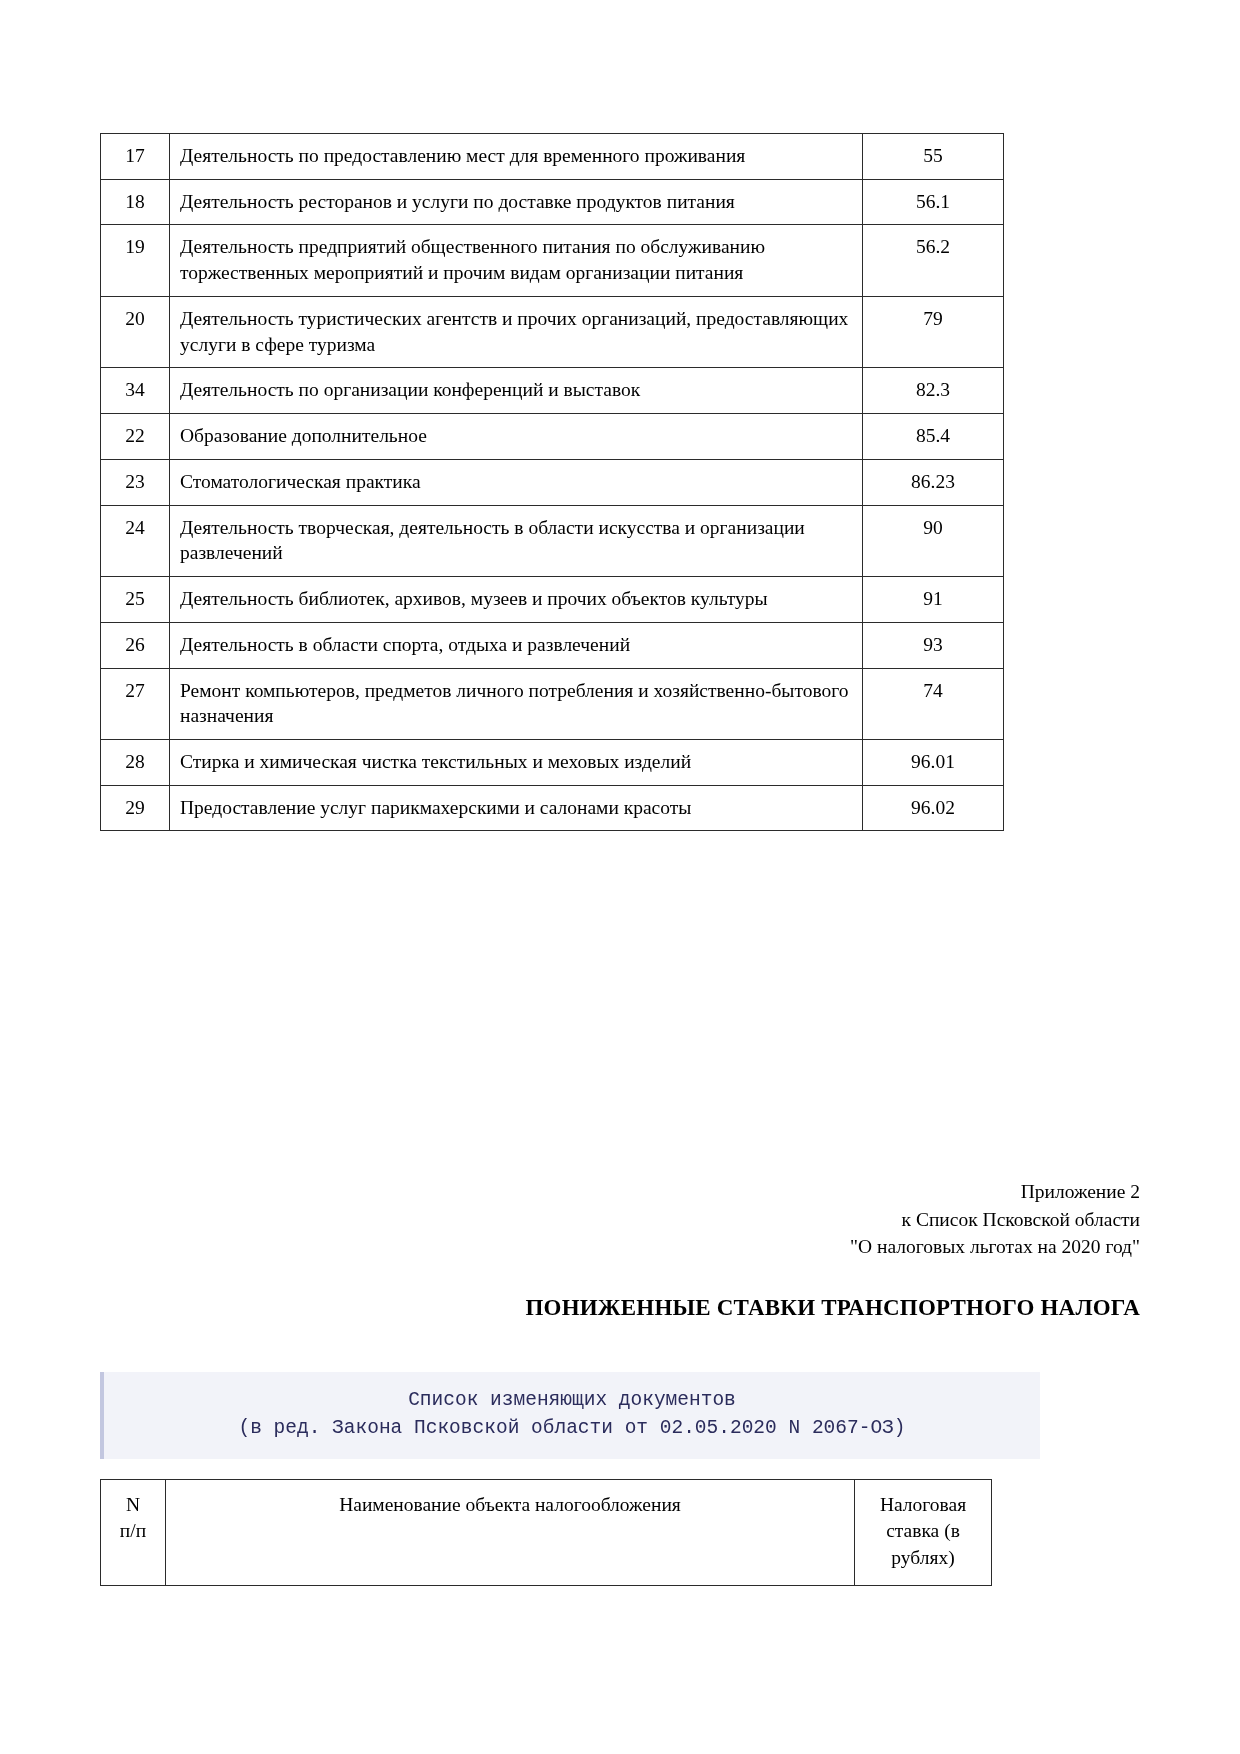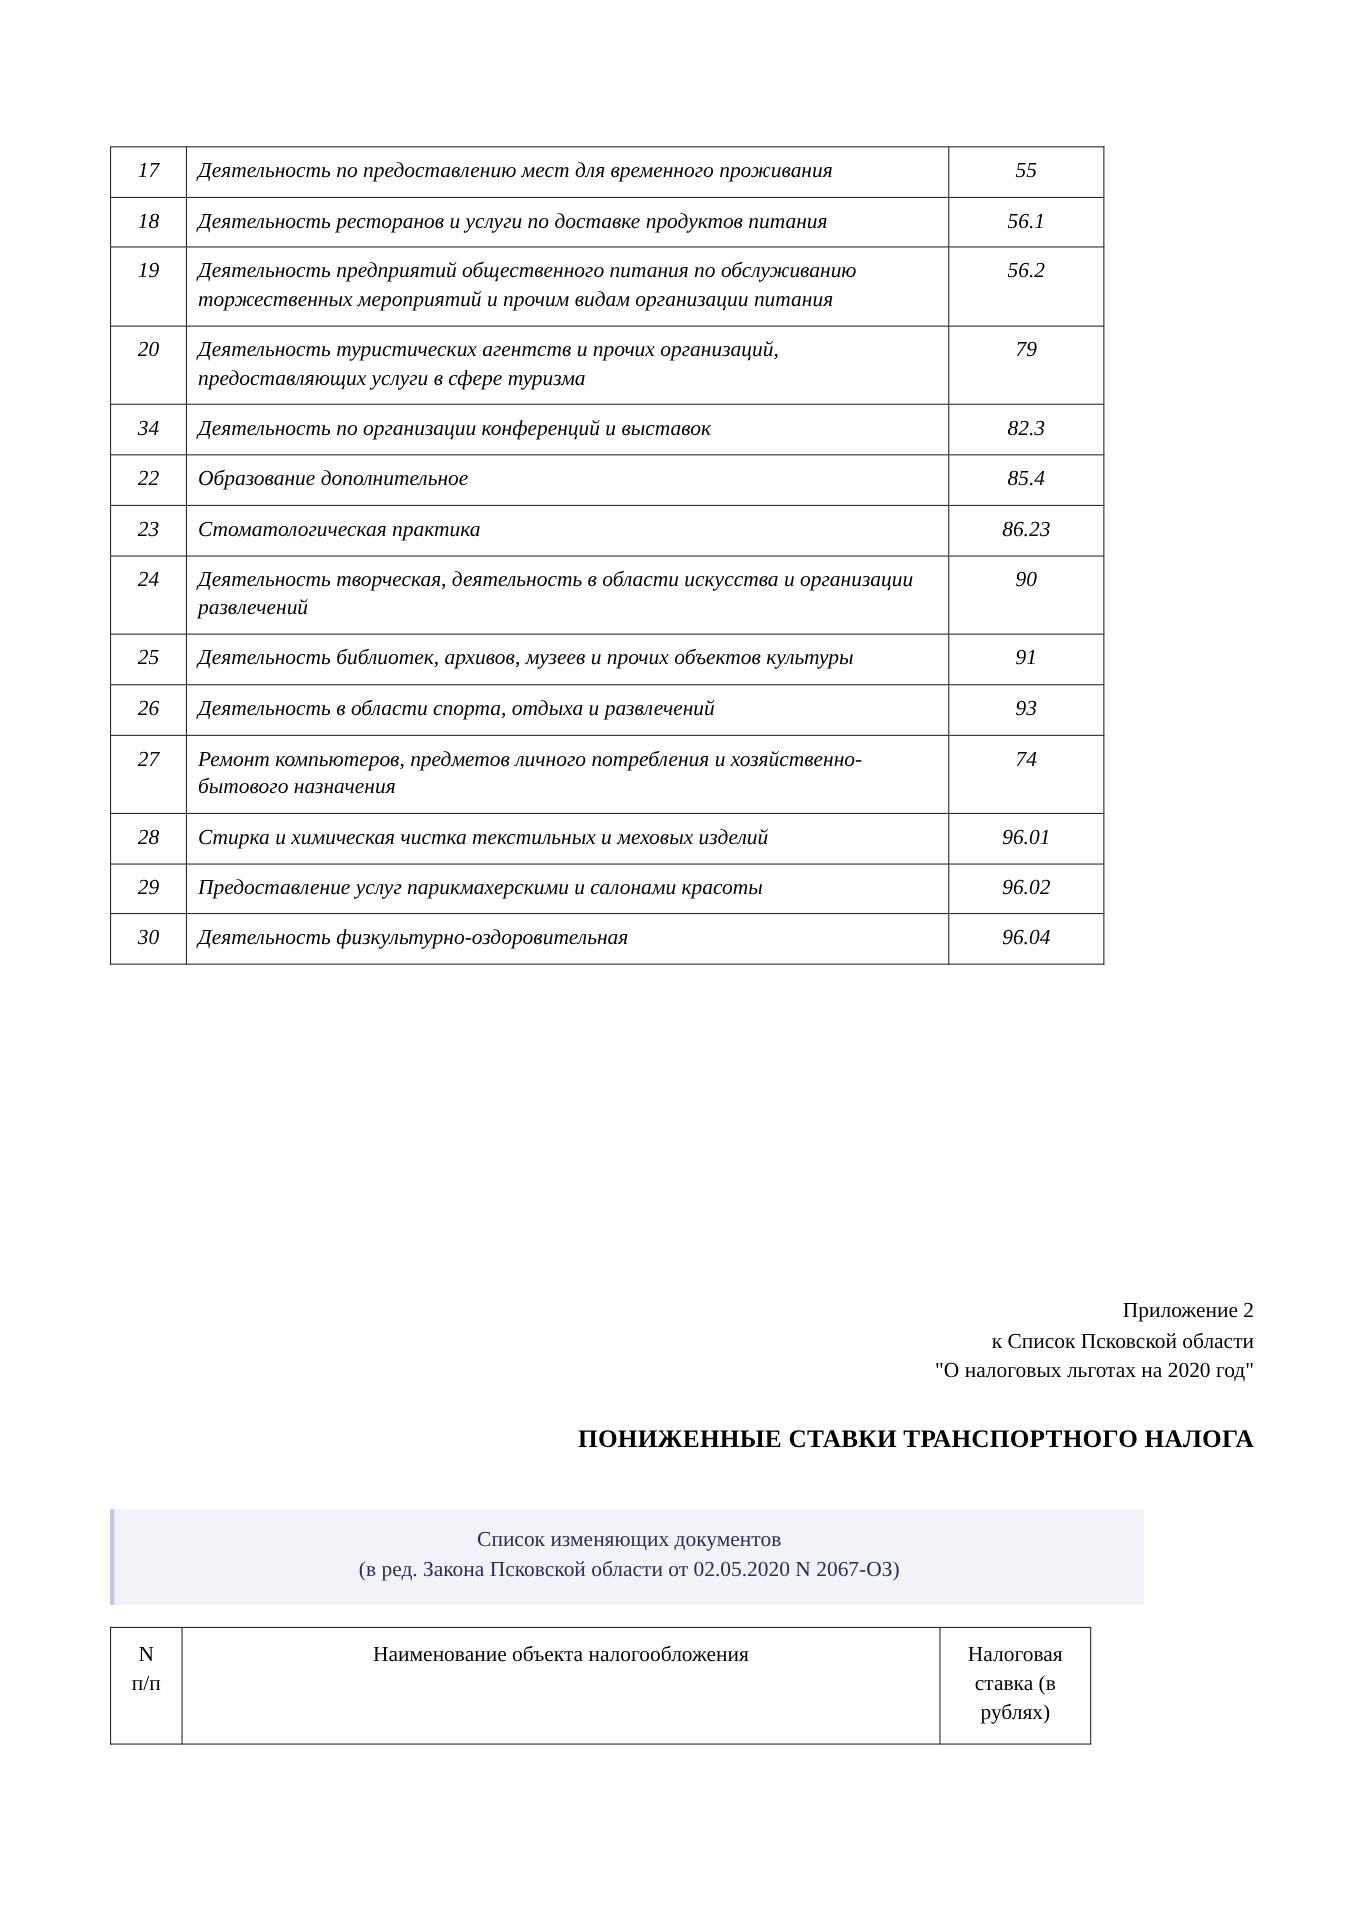--- a/index.html
+++ b/index.html
@@ -54,21 +54,20 @@
   td.c-rate {
     width: 120px;
     text-align: center;
   }
 
   
   .table-top {
     position: absolute;
     left: 100px;
     top: 133px;
-    font-style: italic;
   }
 
   
   .appendix-block {
     position: absolute;
     right: 100px;
     top: 1178px;
     width: 700px;
     text-align: right;
     font-size: 19.5px;
@@ -95,20 +94,21 @@
     top: 1372px;
     width: 940px;
     background: #f2f3f9;
     border-left: 4px solid #c3c7e0;
     box-sizing: border-box;
     padding: 14px 10px 16px 10px;
     text-align: center;
     color: #2b2c5c;
     font-size: 19.5px;
     line-height: 1.45;
+    font-family: Liberation Mono, monospace;
   }
 
   
   .table-header-wrap {
     position: absolute;
     left: 100px;
     top: 1479px;
   }
   table.header-table {
     width: 840px;
@@ -193,25 +193,20 @@
           </tr>
           <tr>
             <td class="c-num">28</td>
             <td class="c-name">Стирка и химическая чистка текстильных и меховых изделий</td>
             <td class="c-rate">96.01</td>
           </tr>
           <tr>
             <td class="c-num">29</td>
             <td class="c-name">Предоставление услуг парикмахерскими и салонами красоты</td>
             <td class="c-rate">96.02</td>
-          </tr>
-          <tr>
-            <td class="c-num">30</td>
-            <td class="c-name">Деятельность физкультурно-оздоровительная</td>
-            <td class="c-rate">96.04</td>
           </tr>
         </tbody>
     </table>
   </div>
 
   <div class="appendix-block">
     <div>Приложение 2</div>
     <div>к Список Псковской области</div>
     <div>"О налоговых льготах на 2020 год"</div>
   </div>

